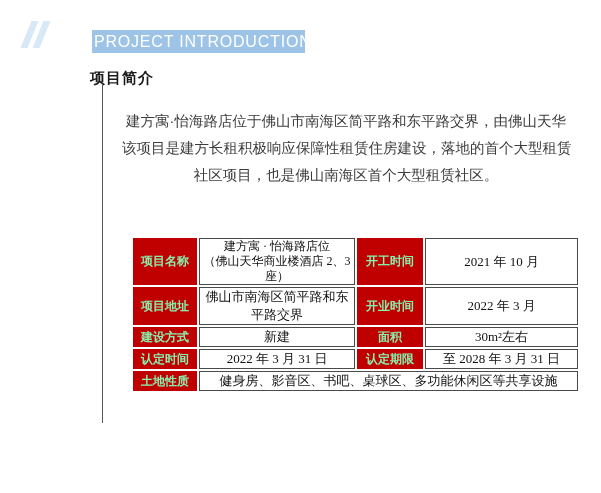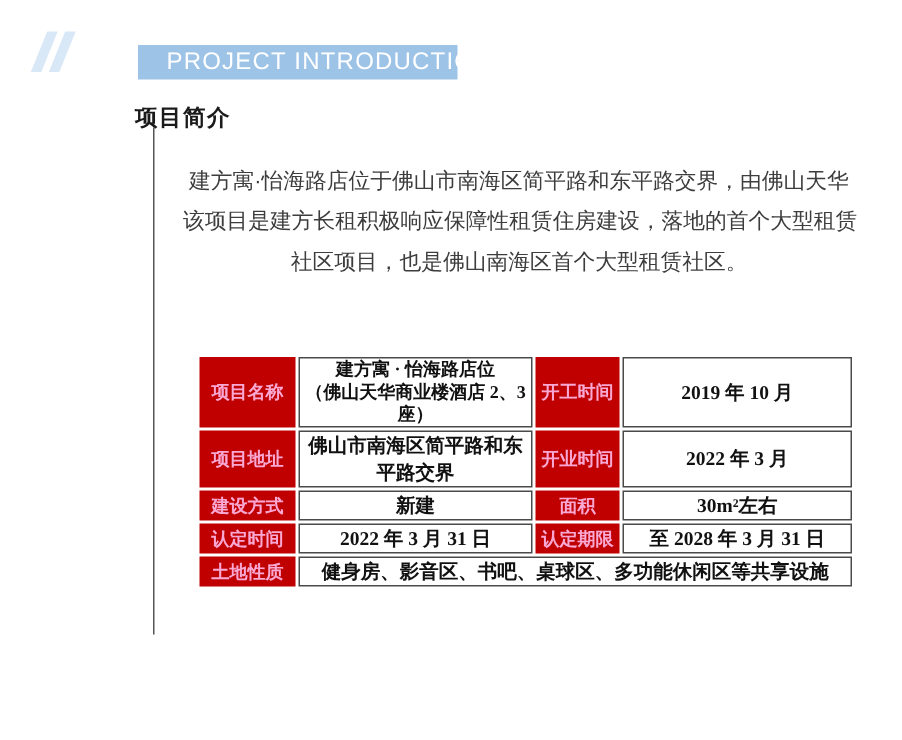--- a/index.html
+++ b/index.html
@@ -31,21 +31,21 @@
   .banner {
     position: absolute;
     left: 92px;
     top: 30px;
     width: 213px;
     height: 23px;
     background: #9dc3e6;
     color: #ffffff;
     font-size: 16px;
     line-height: 23px;
-    padding-left: 19px;
+    padding-left: 2px;
     letter-spacing: 0.8px;
     box-sizing: border-box;
     white-space: nowrap;
   }
 
   
   .heading {
     position: absolute;
     left: 90px;
     top: 69px;
@@ -90,34 +90,34 @@
     font-family: "Liberation Serif", serif;
   }
   table.info td {
     text-align: center;
     vertical-align: middle;
     padding: 0 2px;
     box-sizing: border-box;
   }
   td.lbl {
     background: #c00000;
-    color: #f9a8d4;
+    color: #86efac;
     font-weight: bold;
     font-size: 12px;
   }
   td.val {
     border: 1px solid #4a4a4a;
     background: #ffffff;
     color: #111111;
-    font-weight: bold;
+    font-weight: normal;
     font-size: 13px;
   }
   .w1 { width: 64px; }
   .w2 { width: 156px; }
-  .w3 { width: 56px; }
+  .w3 { width: 66px; }
   .w4 { width: 153px; }
   tr.r0 td { height: 30px; }
   tr.rn td { height: 18px; }
   .cell-line { display: block; line-height: 15px; font-size: 12px; }
 </style>
 </head>
 <body>
 
 <div class="slide">
 
@@ -140,21 +140,21 @@
 
   <table class="info">
     <tbody>
         <tr class="r0">
       <td class="lbl w1">项目名称</td>
       <td class="val w2">
         <span class="cell-line">建方寓 · 怡海路店位</span>
         <span class="cell-line">（佛山天华商业楼酒店 2、3 座）</span>
       </td>
       <td class="lbl w3">开工时间</td>
-      <td class="val w4">2019 年 10 月</td>
+      <td class="val w4">2021 年 10 月</td>
     </tr>
     <tr class="rn">
       <td class="lbl">项目地址</td>
       <td class="val">佛山市南海区简平路和东平路交界</td>
       <td class="lbl">开业时间</td>
       <td class="val">2022 年 3 月</td>
     </tr>
     <tr class="rn">
       <td class="lbl">建设方式</td>
       <td class="val">新建</td>

